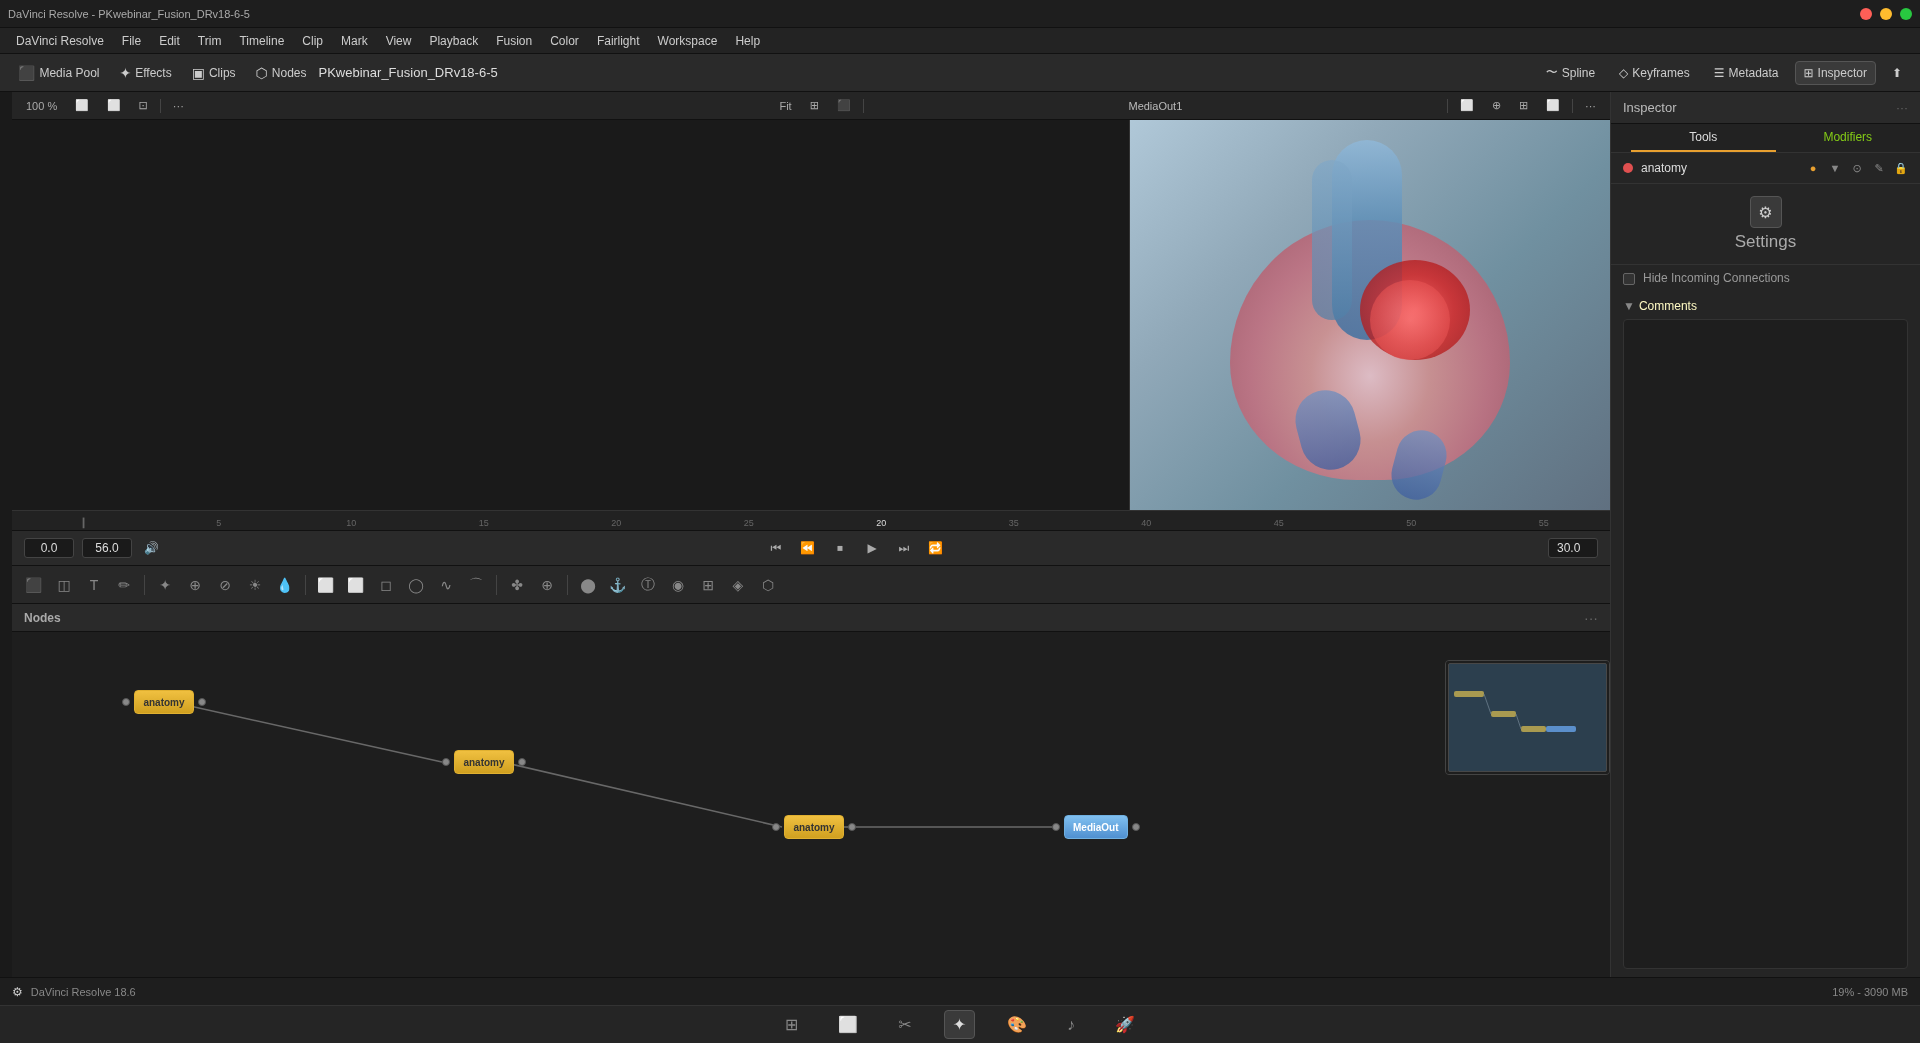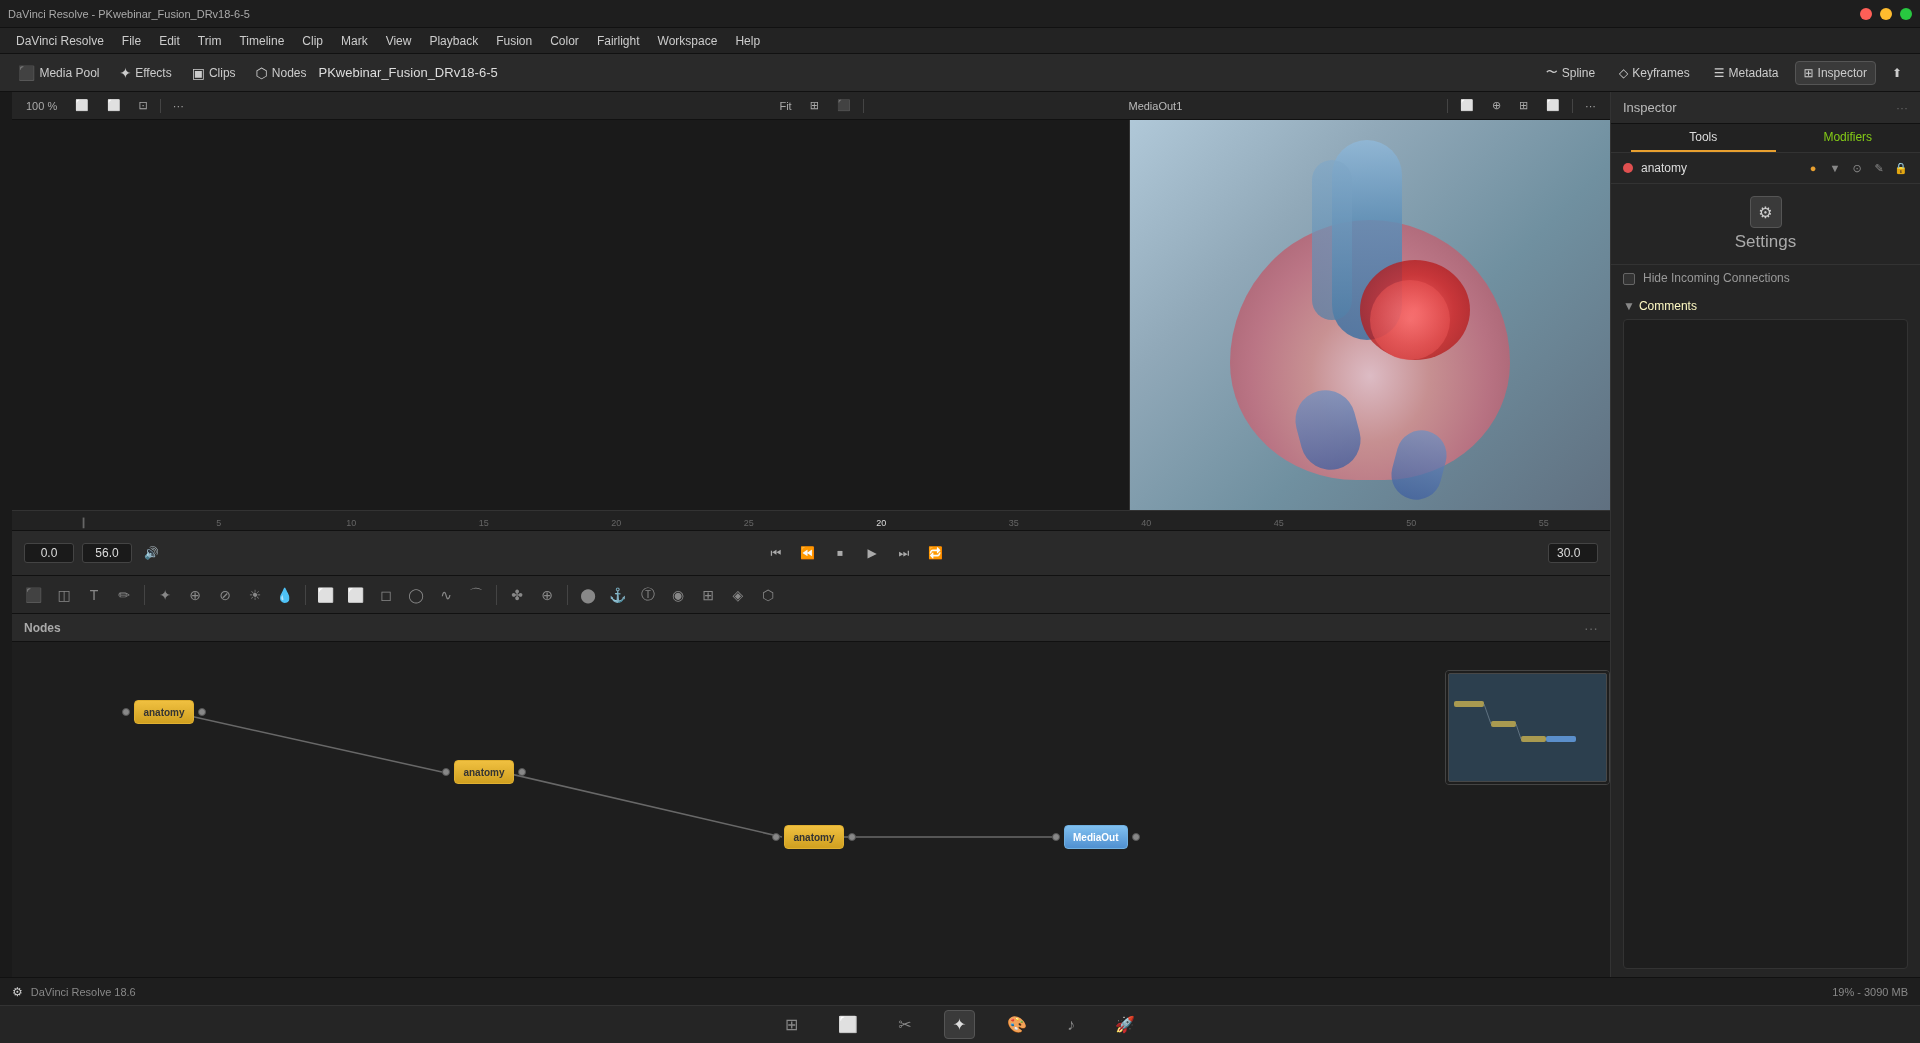--- a/index.html
+++ b/index.html
@@ -194,21 +194,21 @@
       font-size: 9px;
       color: #666;
       text-align: center;
     }
     .ruler-mark.active {
       color: #ddd;
     }
 
     
     #playback-controls {
-      height: 46px;
+      height: 36px;
       background: #2a2a2a;
       display: flex;
       align-items: center;
       padding: 0 12px;
       gap: 8px;
       flex-shrink: 0;
       border-top: 1px solid #111;
       border-bottom: 1px solid #111;
     }
     .time-display {

